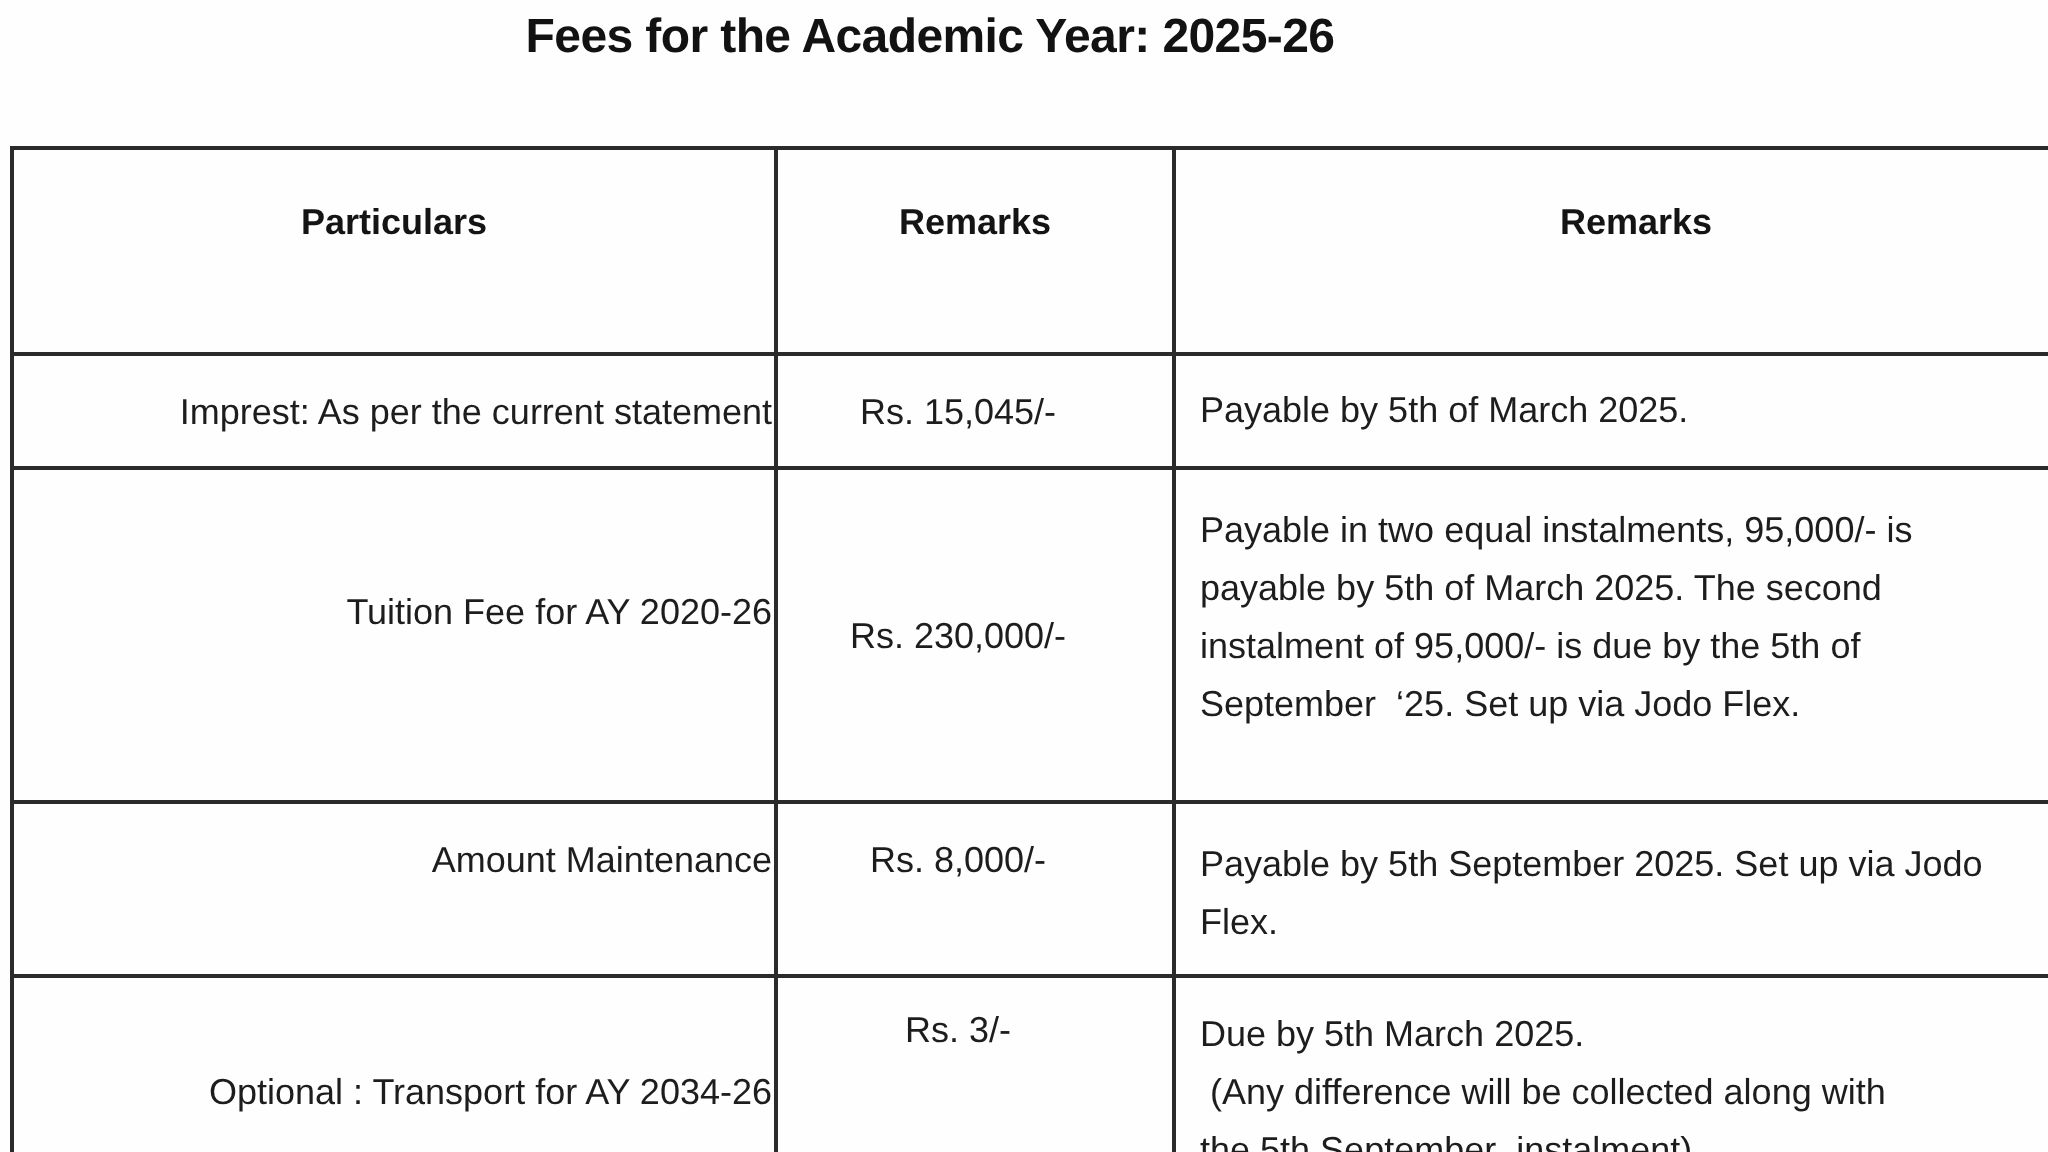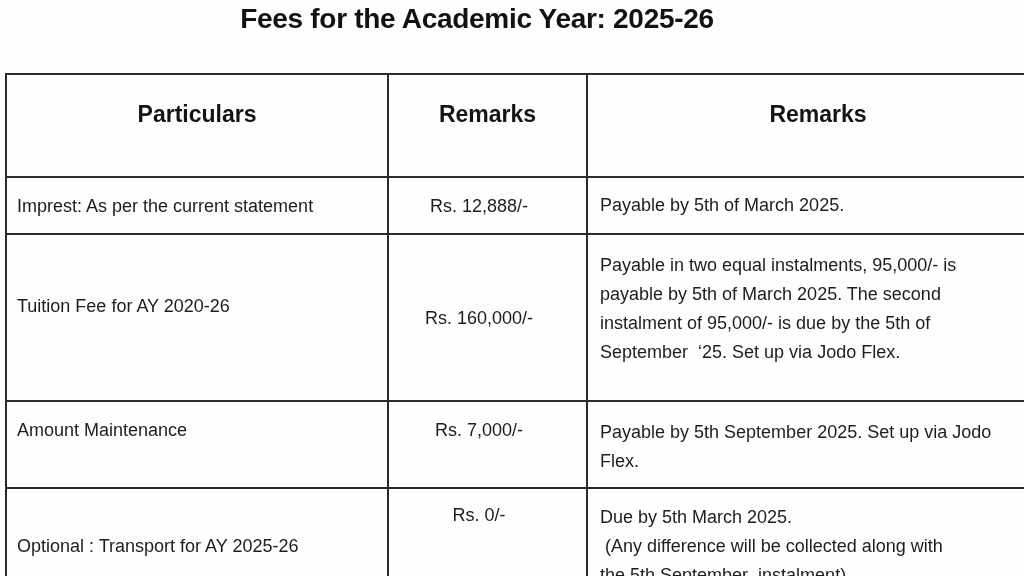--- a/index.html
+++ b/index.html
@@ -8,24 +8,24 @@
     width: 1024px;
     height: 576px;
     background: #fefefe;
     overflow: hidden;
     font-family: "Liberation Sans", "DejaVu Sans", sans-serif;
     color: #1d1d1d;
   }
   .title {
     position: absolute;
     top: 1px;
-    left: 16px;
+    left: 4px;
     width: 922px;
     text-align: center;
-    font-size: 28px;
+    font-size: 24px;
     font-weight: bold;
     letter-spacing: -0.3px;
     color: #121212;
     line-height: 36px;
   }
   table.fees {
     position: absolute;
     top: 73px;
     left: 5px;
     width: 1043px;
@@ -33,34 +33,34 @@
     border-collapse: collapse;
   }
   table.fees th,
   table.fees td {
     border: 2px solid #2b2b2b;
     font-size: 18px;
     color: #1d1d1d;
     overflow: visible;
   }
   table.fees th {
-    font-size: 23px;
+    font-size: 18px;
     font-weight: bold;
     text-align: center;
     vertical-align: top;
     padding-top: 26px;
     color: #141414;
   }
   tr.tr-head { height: 103px; }
   tr.tr-1 { height: 57px; }
   tr.tr-2 { height: 167px; }
   tr.tr-3 { height: 87px; }
   tr.tr-4 { height: 116px; }
   td { vertical-align: middle; }
-  .cell-part { text-align: left; padding-left: 10px; }
+  .cell-part { text-align: right; padding-left: 10px; }
   .cell-amt  { text-align: center; padding-right: 18px; }
   .cell-rem  { text-align: left; padding-left: 12px; }
   .v-top16 { vertical-align: top; padding-top: 16px; }
   .v-top14 { vertical-align: top; padding-top: 14px; }
   .lift { position: relative; top: -12px; }
   .rem-line {
     white-space: pre;
     line-height: 29px;
   }
   .part-text, .amt-text { line-height: 24px; }
@@ -84,61 +84,61 @@
       <th>Particulars</th>
       <th>Remarks</th>
       <th>Remarks</th>
     </tr>
 
     <tr class="tr-1">
       <td class="cell-part">
         <div class="part-text">Imprest: As per the current statement</div>
       </td>
       <td class="cell-amt">
-        <div class="amt-text">Rs. 12,888/-</div>
+        <div class="amt-text">Rs. 15,045/-</div>
       </td>
       <td class="cell-rem">
         <div class="rem-line">Payable by 5th of March 2025.</div>
       </td>
     </tr>
 
     <tr class="tr-2">
       <td class="cell-part">
         <div class="part-text lift">Tuition Fee for AY 2020-26</div>
       </td>
       <td class="cell-amt">
-        <div class="amt-text">Rs. 160,000/-</div>
+        <div class="amt-text">Rs. 230,000/-</div>
       </td>
       <td class="cell-rem v-top16">
         <div class="rem-line">Payable in two equal instalments, 95,000/- is</div>
         <div class="rem-line">payable by 5th of March 2025. The second</div>
         <div class="rem-line">instalment of 95,000/- is due by the 5th of</div>
         <div class="rem-line">September  ‘25. Set up via Jodo Flex.</div>
       </td>
     </tr>
 
     <tr class="tr-3">
       <td class="cell-part v-top16">
         <div class="part-text">Amount Maintenance</div>
       </td>
       <td class="cell-amt v-top16">
-        <div class="amt-text">Rs. 7,000/-</div>
+        <div class="amt-text">Rs. 8,000/-</div>
       </td>
       <td class="cell-rem v-top16">
         <div class="rem-line">Payable by 5th September 2025. Set up via Jodo</div>
         <div class="rem-line">Flex.</div>
       </td>
     </tr>
 
     <tr class="tr-4">
       <td class="cell-part">
-        <div class="part-text">Optional : Transport for AY 2025-26</div>
+        <div class="part-text">Optional : Transport for AY 2034-26</div>
       </td>
       <td class="cell-amt v-top14">
-        <div class="amt-text">Rs. 0/-</div>
+        <div class="amt-text">Rs. 3/-</div>
       </td>
       <td class="cell-rem v-top14">
         <div class="rem-line">Due by 5th March 2025.</div>
         <div class="rem-line"> (Any difference will be collected along with</div>
         <div class="rem-line">the 5th September  instalment)</div>
       </td>
     </tr>
   </tbody>
     </table>
 

